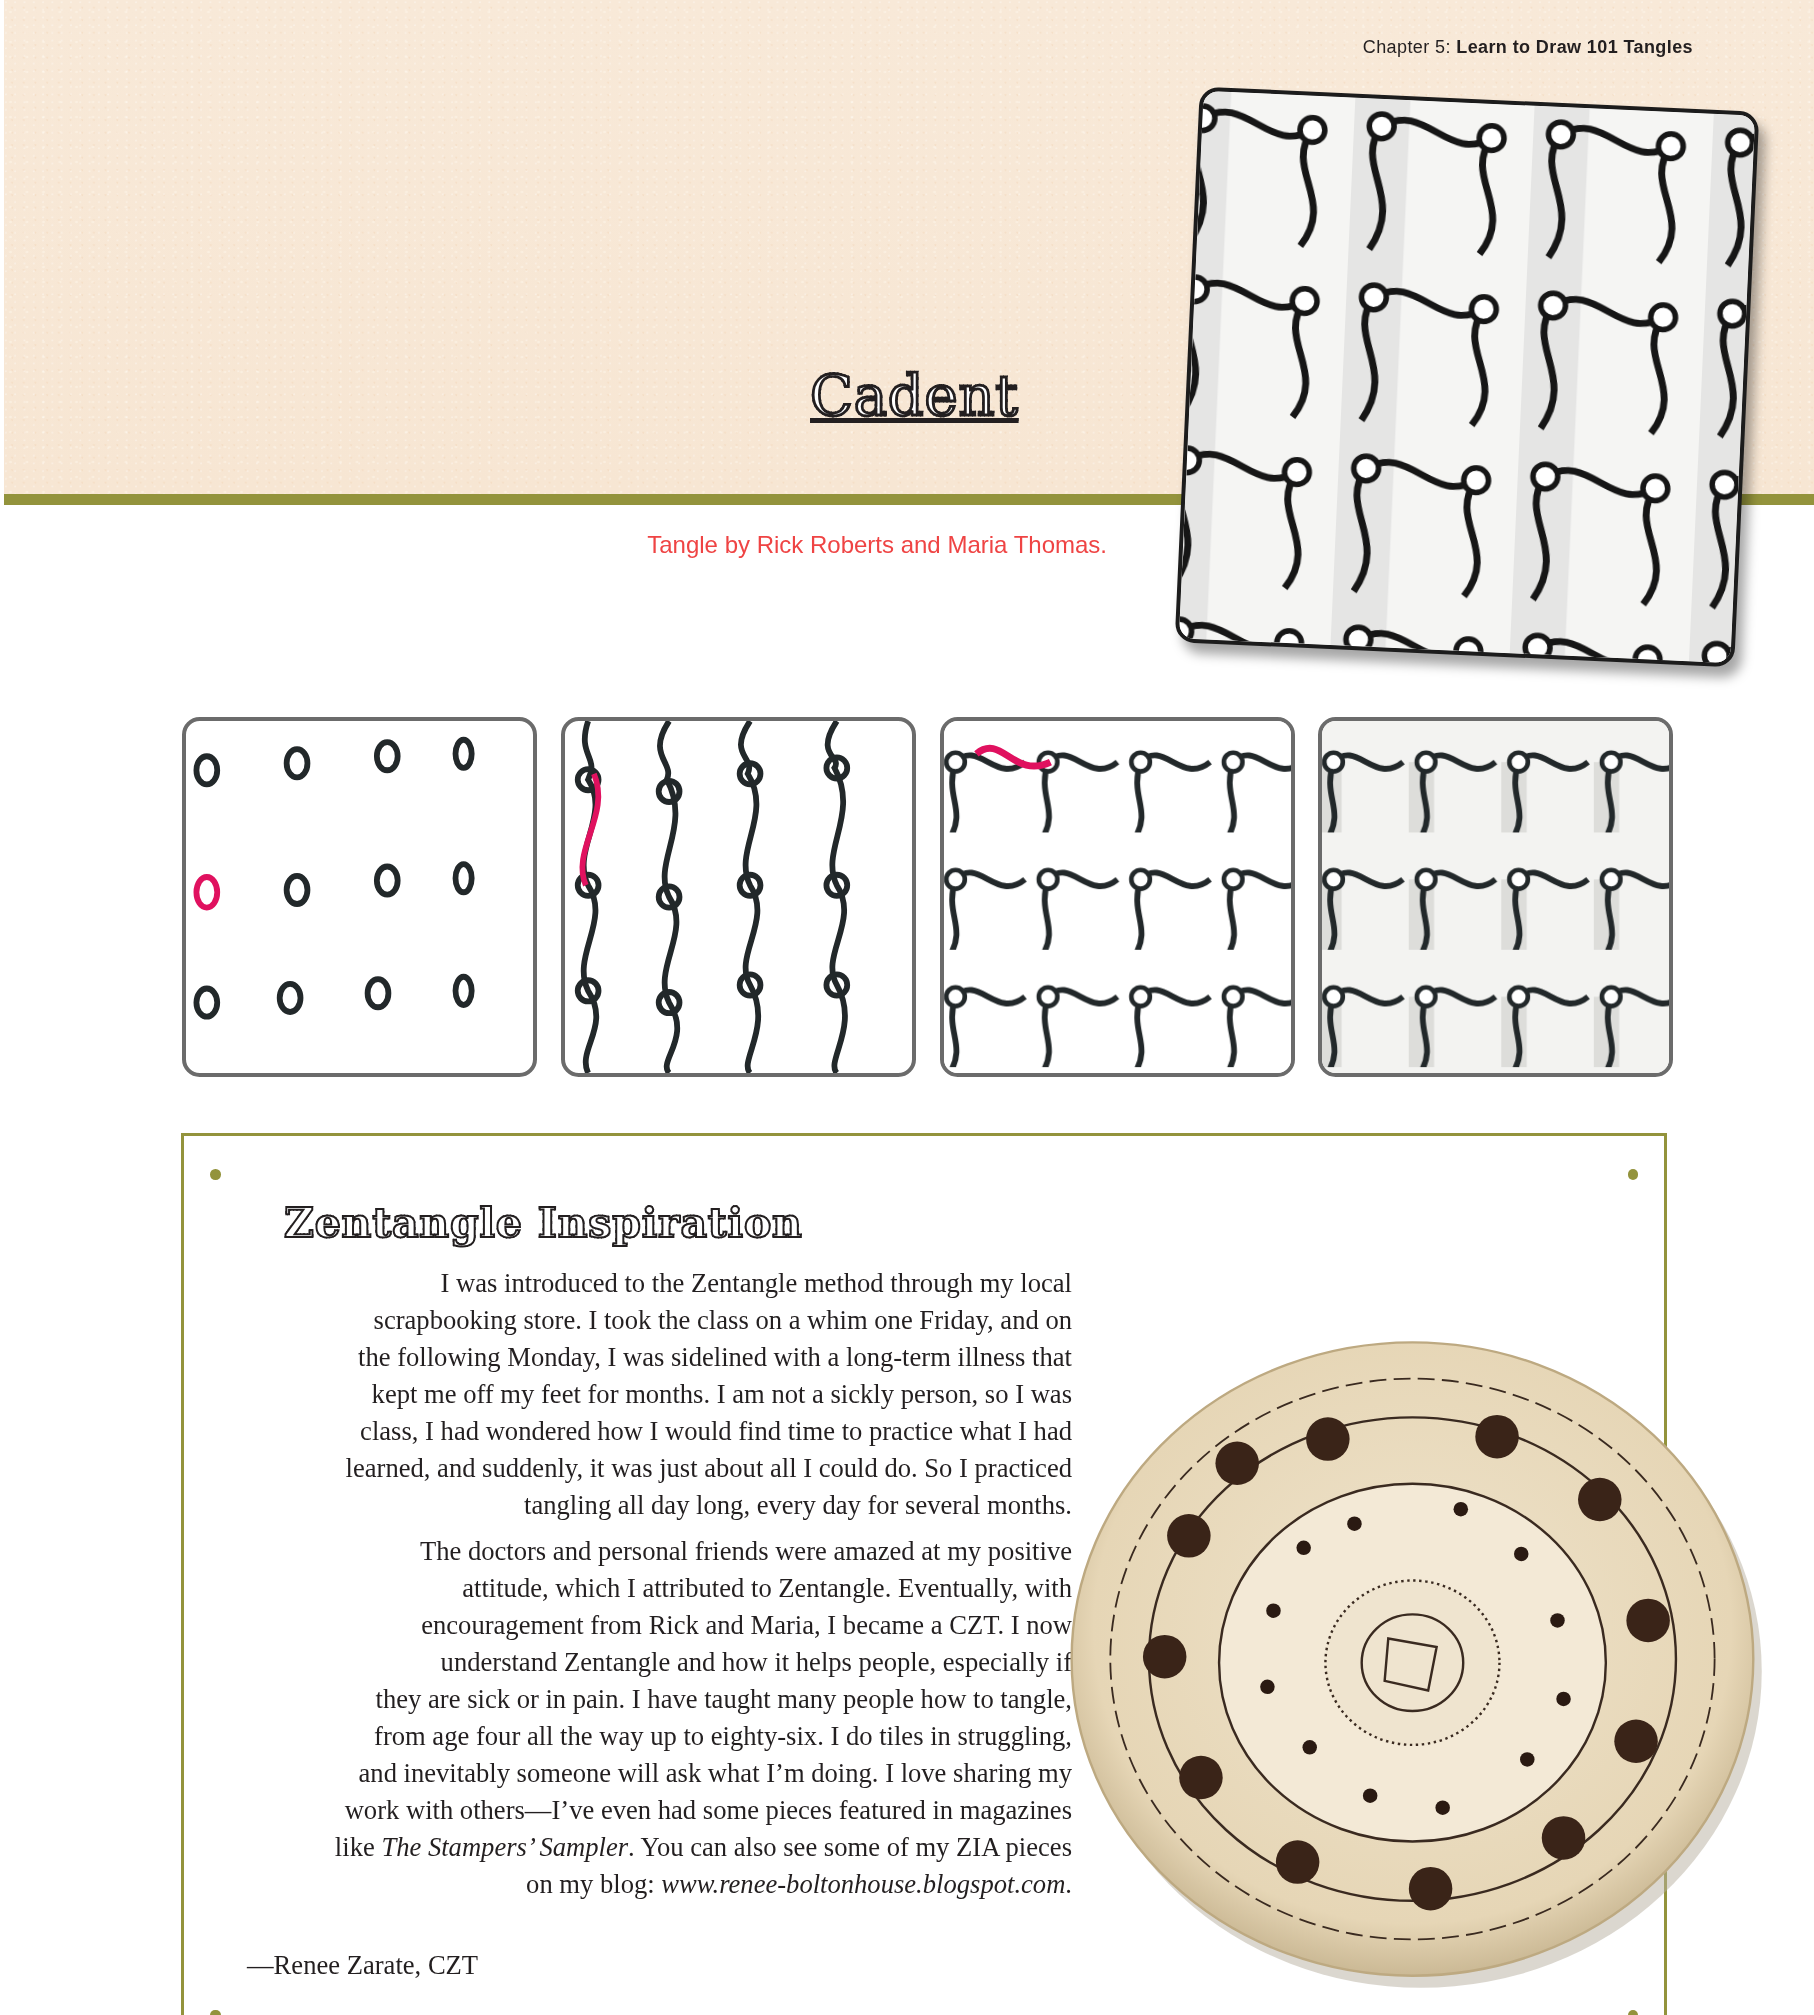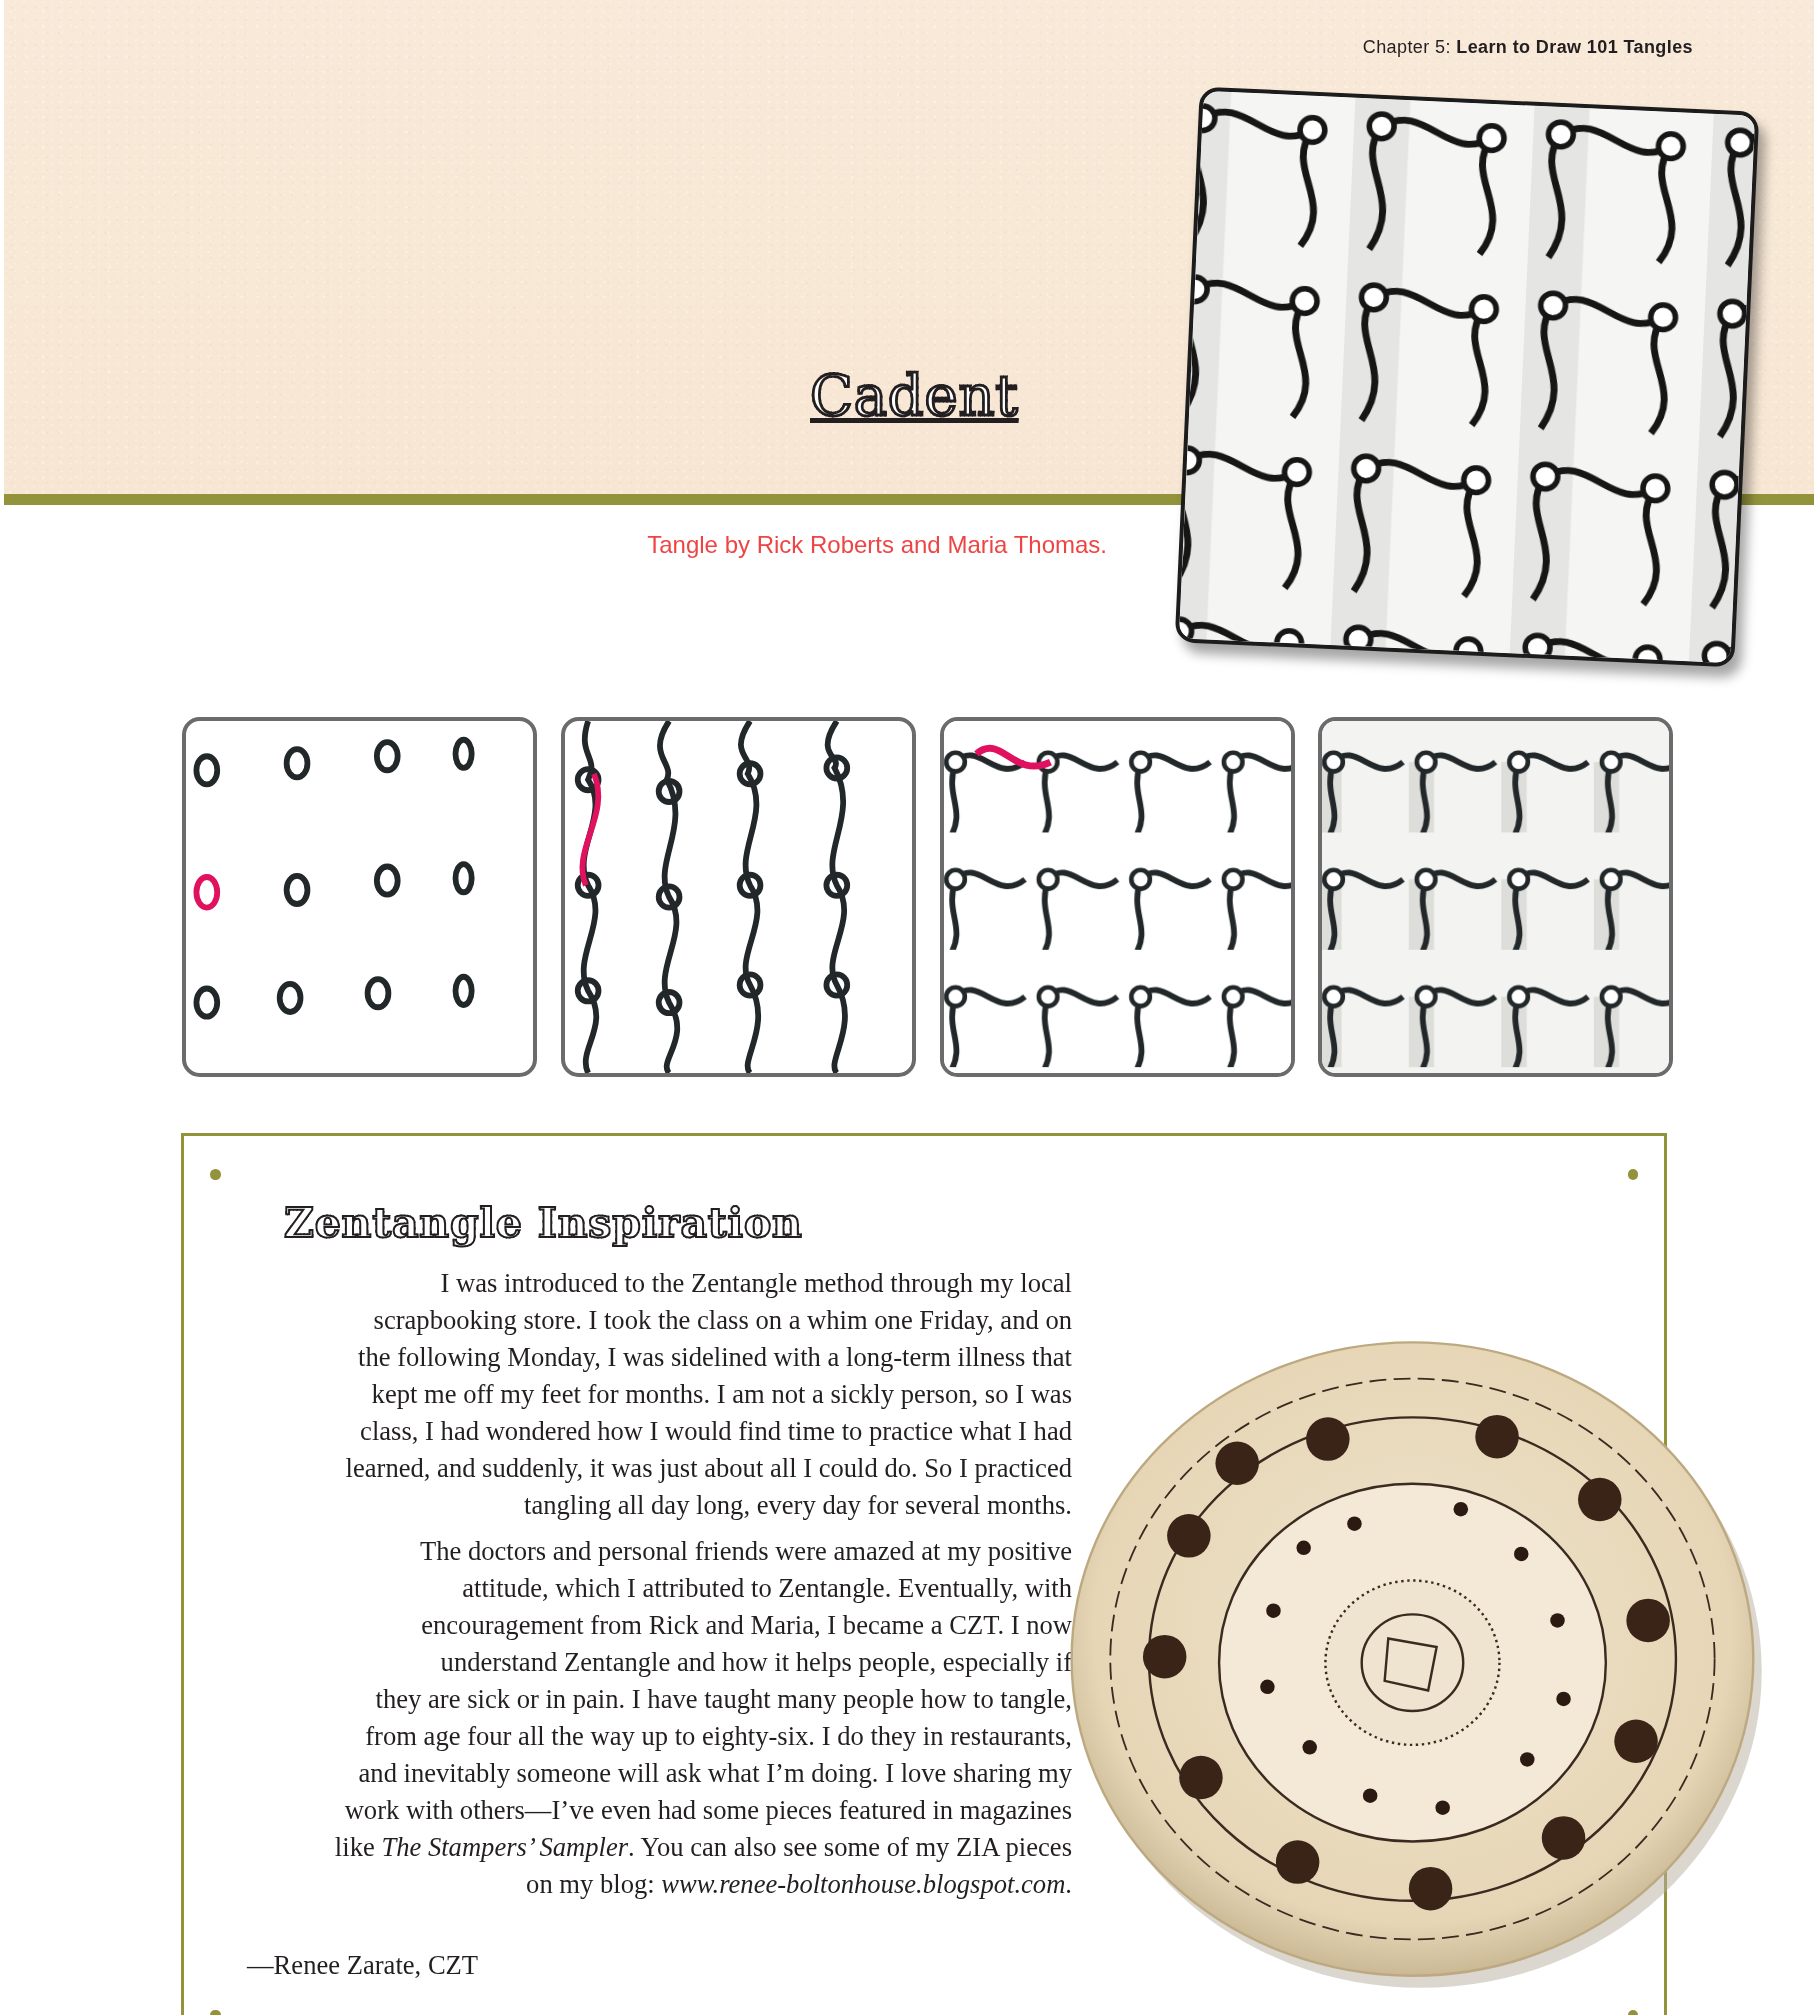--- a/index.html
+++ b/index.html
@@ -157,21 +157,21 @@
     <span class="line">class, I had wondered how I would find time to practice what I had</span>
     <span class="line">learned, and suddenly, it was just about all I could do. So I practiced</span>
     <span class="line">tangling all day long, every day for several months.</span>
   </p>
   <p>
     <span class="line">The doctors and personal friends were amazed at my positive</span>
     <span class="line">attitude, which I attributed to Zentangle. Eventually, with</span>
     <span class="line">encouragement from Rick and Maria, I became a CZT. I now</span>
     <span class="line">understand Zentangle and how it helps people, especially if</span>
     <span class="line">they are sick or in pain. I have taught many people how to tangle,</span>
-    <span class="line">from age four all the way up to eighty-six. I do they in restaurants,</span>
+    <span class="line">from age four all the way up to eighty-six. I do tiles in struggling,</span>
     <span class="line">and inevitably someone will ask what I’m doing. I love sharing my</span>
     <span class="line">work with others—I’ve even had some pieces featured in magazines</span>
     <span class="line"><span>like </span><em>The Stampers’ Sampler</em><span>. You can also see some of my ZIA pieces</span></span>
     <span class="line"><span>on my blog: </span><em>www.renee-boltonhouse.blogspot.com</em><span>.</span></span>
   </p>
 </div>
 <div class="signature">—Renee Zarate, CZT</div>
 
 <svg class="plate" viewBox="0 0 580 553">
   <defs>

